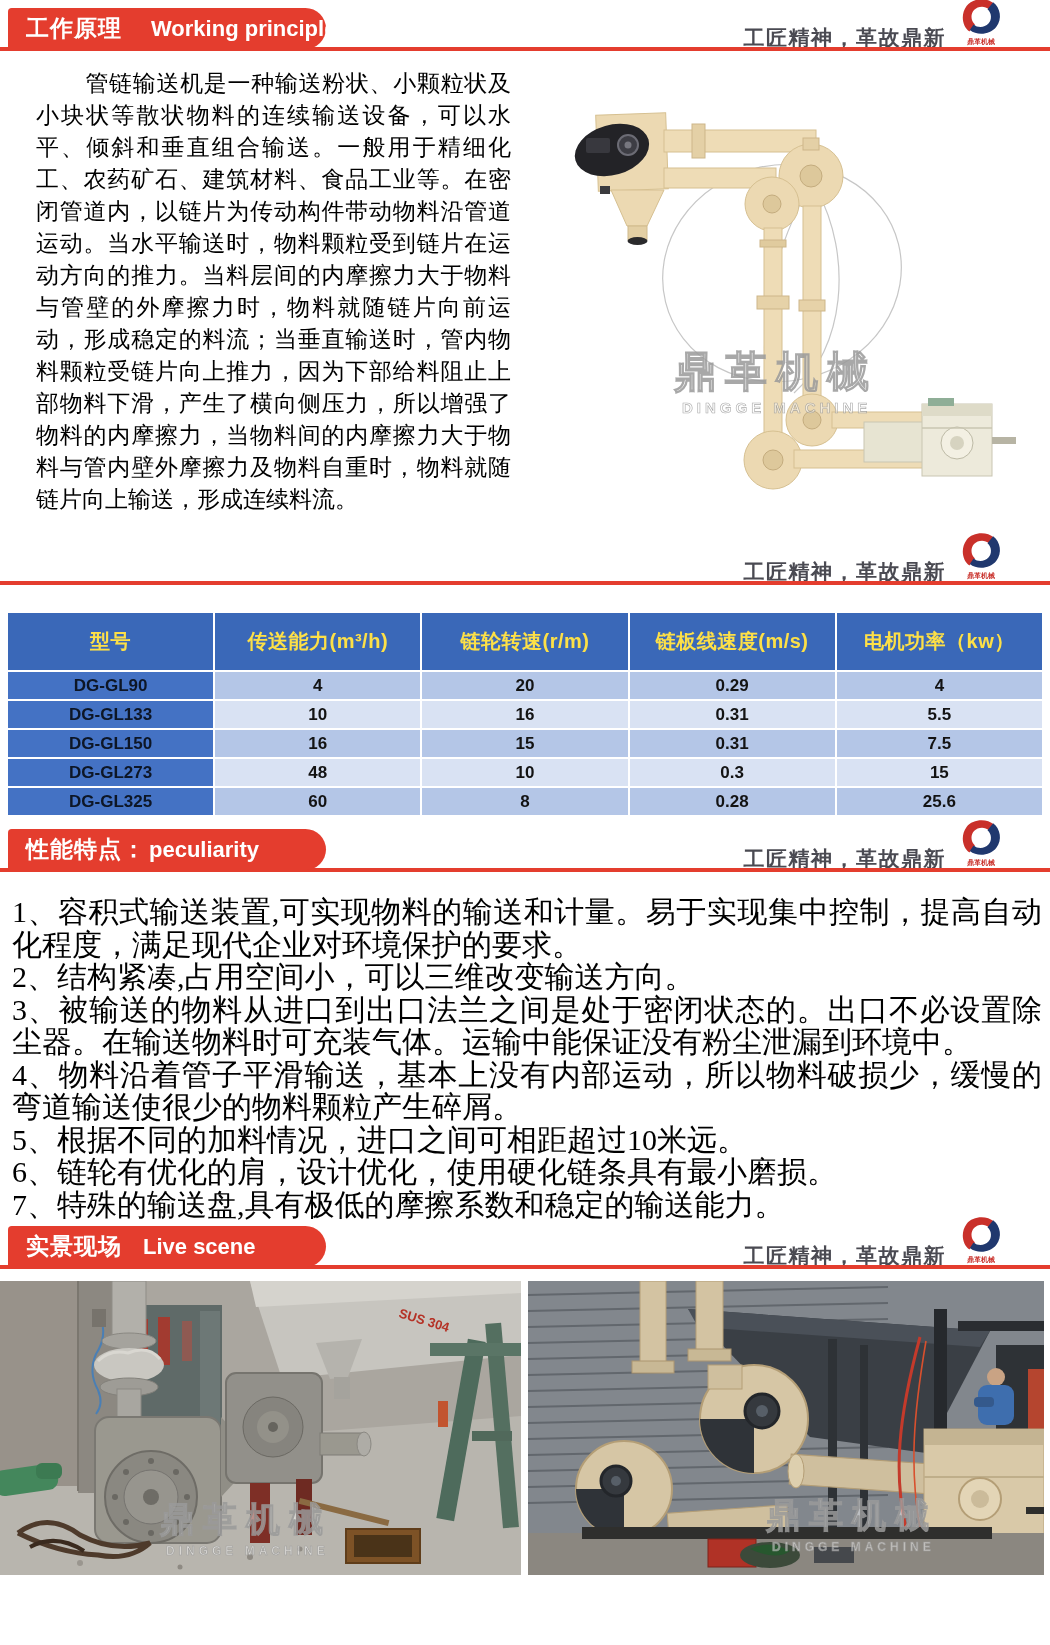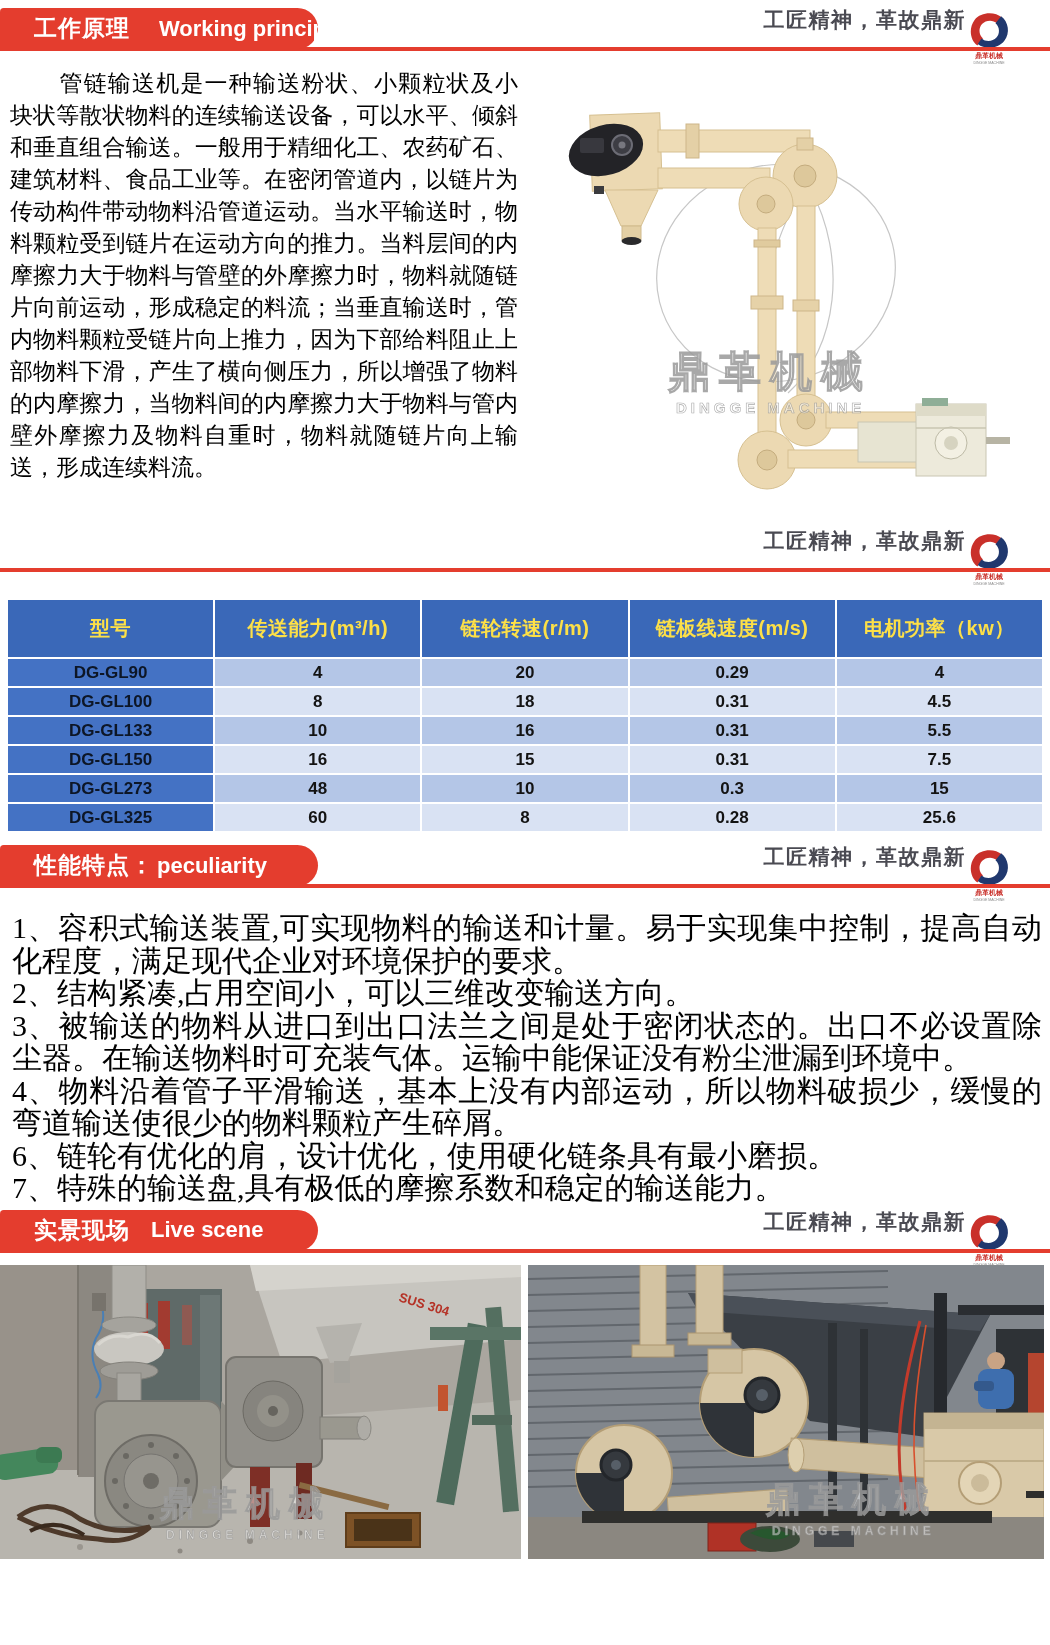--- a/index.html
+++ b/index.html
@@ -14,32 +14,32 @@
     --table-header-blue:#3a68b8;
     --table-model-blue:#4472c4;
     --row-a:#b4c6e7;
     --row-b:#d9e2f3;
     --slogan-gray:#4a4a52;
   }
   
   .banner { position:relative; height:43px; width:100%; }
   .banner .line { position:absolute; left:0; bottom:0; width:100%; height:4px; background:var(--accent-red); }
   .banner .pill {
-    position:absolute; left:0; top:0; width:318px; height:41px;
+    position:absolute; left:8px; top:0; width:318px; height:41px;
     background:var(--accent-red); border-radius:4px 22px 22px 0;
-    color:#fff; display:flex; align-items:center; padding-left:34px; gap:11px;
+    color:#fff; display:flex; align-items:center; padding-left:18px; gap:11px;
     z-index:2;
   }
   .pill .zh { font-size:23px; font-weight:bold; letter-spacing:1px; white-space:nowrap; }
   .pill .en { font-size:22px; font-weight:600; white-space:nowrap;margin-left:18px; }
-  .banner .right { position:absolute; right:38px; top:-2px; height:46px; display:flex; align-items:flex-start; gap:0; }
+  .banner .right { position:absolute; right:46px; top:-2px; height:46px; display:flex; align-items:flex-end; gap:12px; }
   .slogan { font-size:21px; font-weight:bold; color:var(--slogan-gray); letter-spacing:1.5px; white-space:nowrap; }
   .logo { width:46px; height:54px; margin-top:6px; }
   
-  .section1 { display:flex; padding:17px 4px 0 10px; gap:0; }
+  .section1 { display:flex; padding:17px 4px 0 10px; gap:13px;margin-left:26px; }
   .intro {
     width:508px; font-family:"Liberation Serif","DejaVu Serif",serif;
     font-size:23px; line-height:32px; color:#000; text-indent:2.15em; text-align:justify;
   }
   .product-figure { width:522px; height:435px; flex:none; }
   
   table.params { width:1038px; margin:26px 6px 0 6px; border-collapse:collapse; table-layout:fixed; }
   table.params th, table.params td { border:2px solid #fff; text-align:center; vertical-align:middle; }
   table.params th {
     background:var(--table-header-blue); color:#fde047; font-size:20px; font-weight:bold; height:59px; letter-spacing:0.5px;
@@ -181,27 +181,20 @@
       <th>电机功率（kw）</th>
     </tr>
   </thead>
   <tbody>
       <tr>
         <td>DG-GL90</td>
         <td>4</td>
         <td>20</td>
         <td>0.29</td>
         <td>4</td>
-      </tr>
-      <tr>
-        <td>DG-GL100</td>
-        <td>8</td>
-        <td>18</td>
-        <td>0.31</td>
-        <td>4.5</td>
       </tr>
       <tr>
         <td>DG-GL133</td>
         <td>10</td>
         <td>16</td>
         <td>0.31</td>
         <td>5.5</td>
       </tr>
       <tr>
         <td>DG-GL150</td>
@@ -239,20 +232,21 @@
       </svg>
   </div>
   <div class="line"></div>
 </div>
 
 <ol class="features">
     <li>1、容积式输送装置,可实现物料的输送和计量。易于实现集中控制，提高自动化程度，满足现代企业对环境保护的要求。</li>
     <li>2、结构紧凑,占用空间小，可以三维改变输送方向。</li>
     <li>3、被输送的物料从进口到出口法兰之间是处于密闭状态的。出口不必设置除尘器。在输送物料时可充装气体。运输中能保证没有粉尘泄漏到环境中。</li>
     <li>4、物料沿着管子平滑输送，基本上没有内部运动，所以物料破损少，缓慢的弯道输送使很少的物料颗粒产生碎屑。</li>
+    <li>5、根据不同的加料情况，进口之间可相距超过10米远。</li>
     <li>6、链轮有优化的肩，设计优化，使用硬化链条具有最小磨损。</li>
     <li>7、特殊的输送盘,具有极低的摩擦系数和稳定的输送能力。</li>
   </ol>
 
 <div class="banner" style="margin-top:5px">
   <div class="pill">
     <span class="zh">实景现场</span>
     <span class="en" style="margin-left:10px">Live scene</span>
   </div>
   <div class="right">

